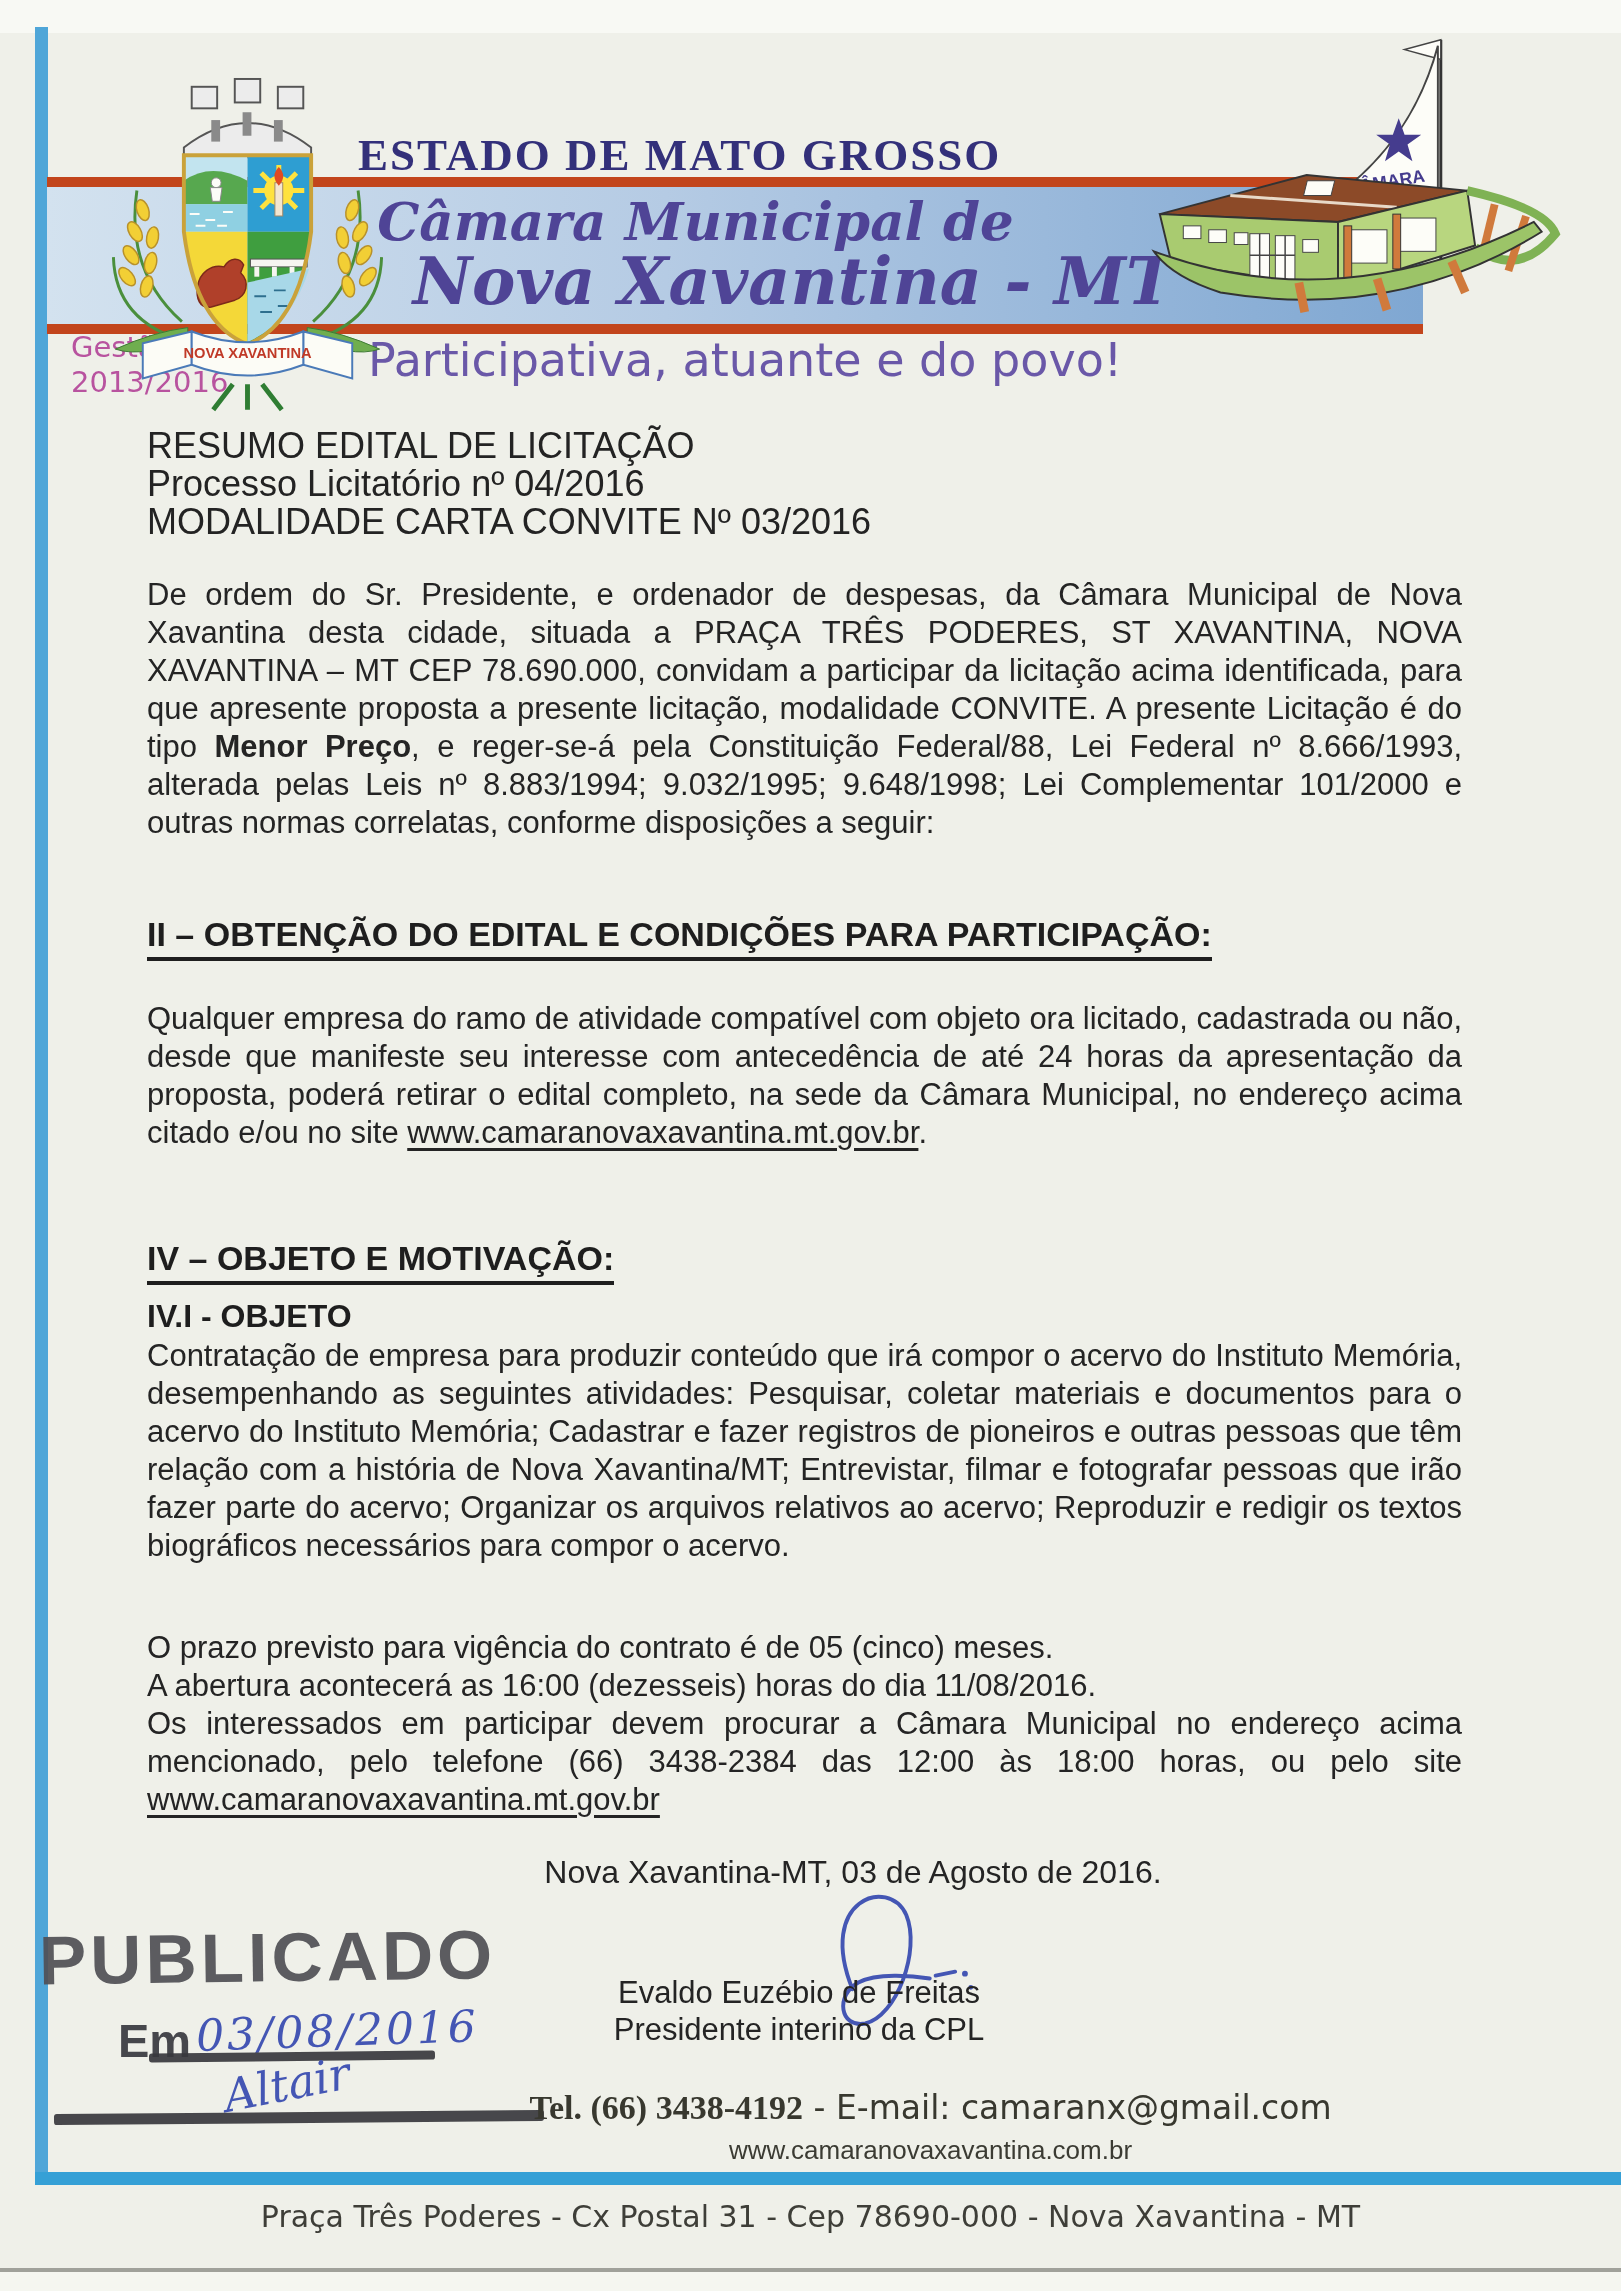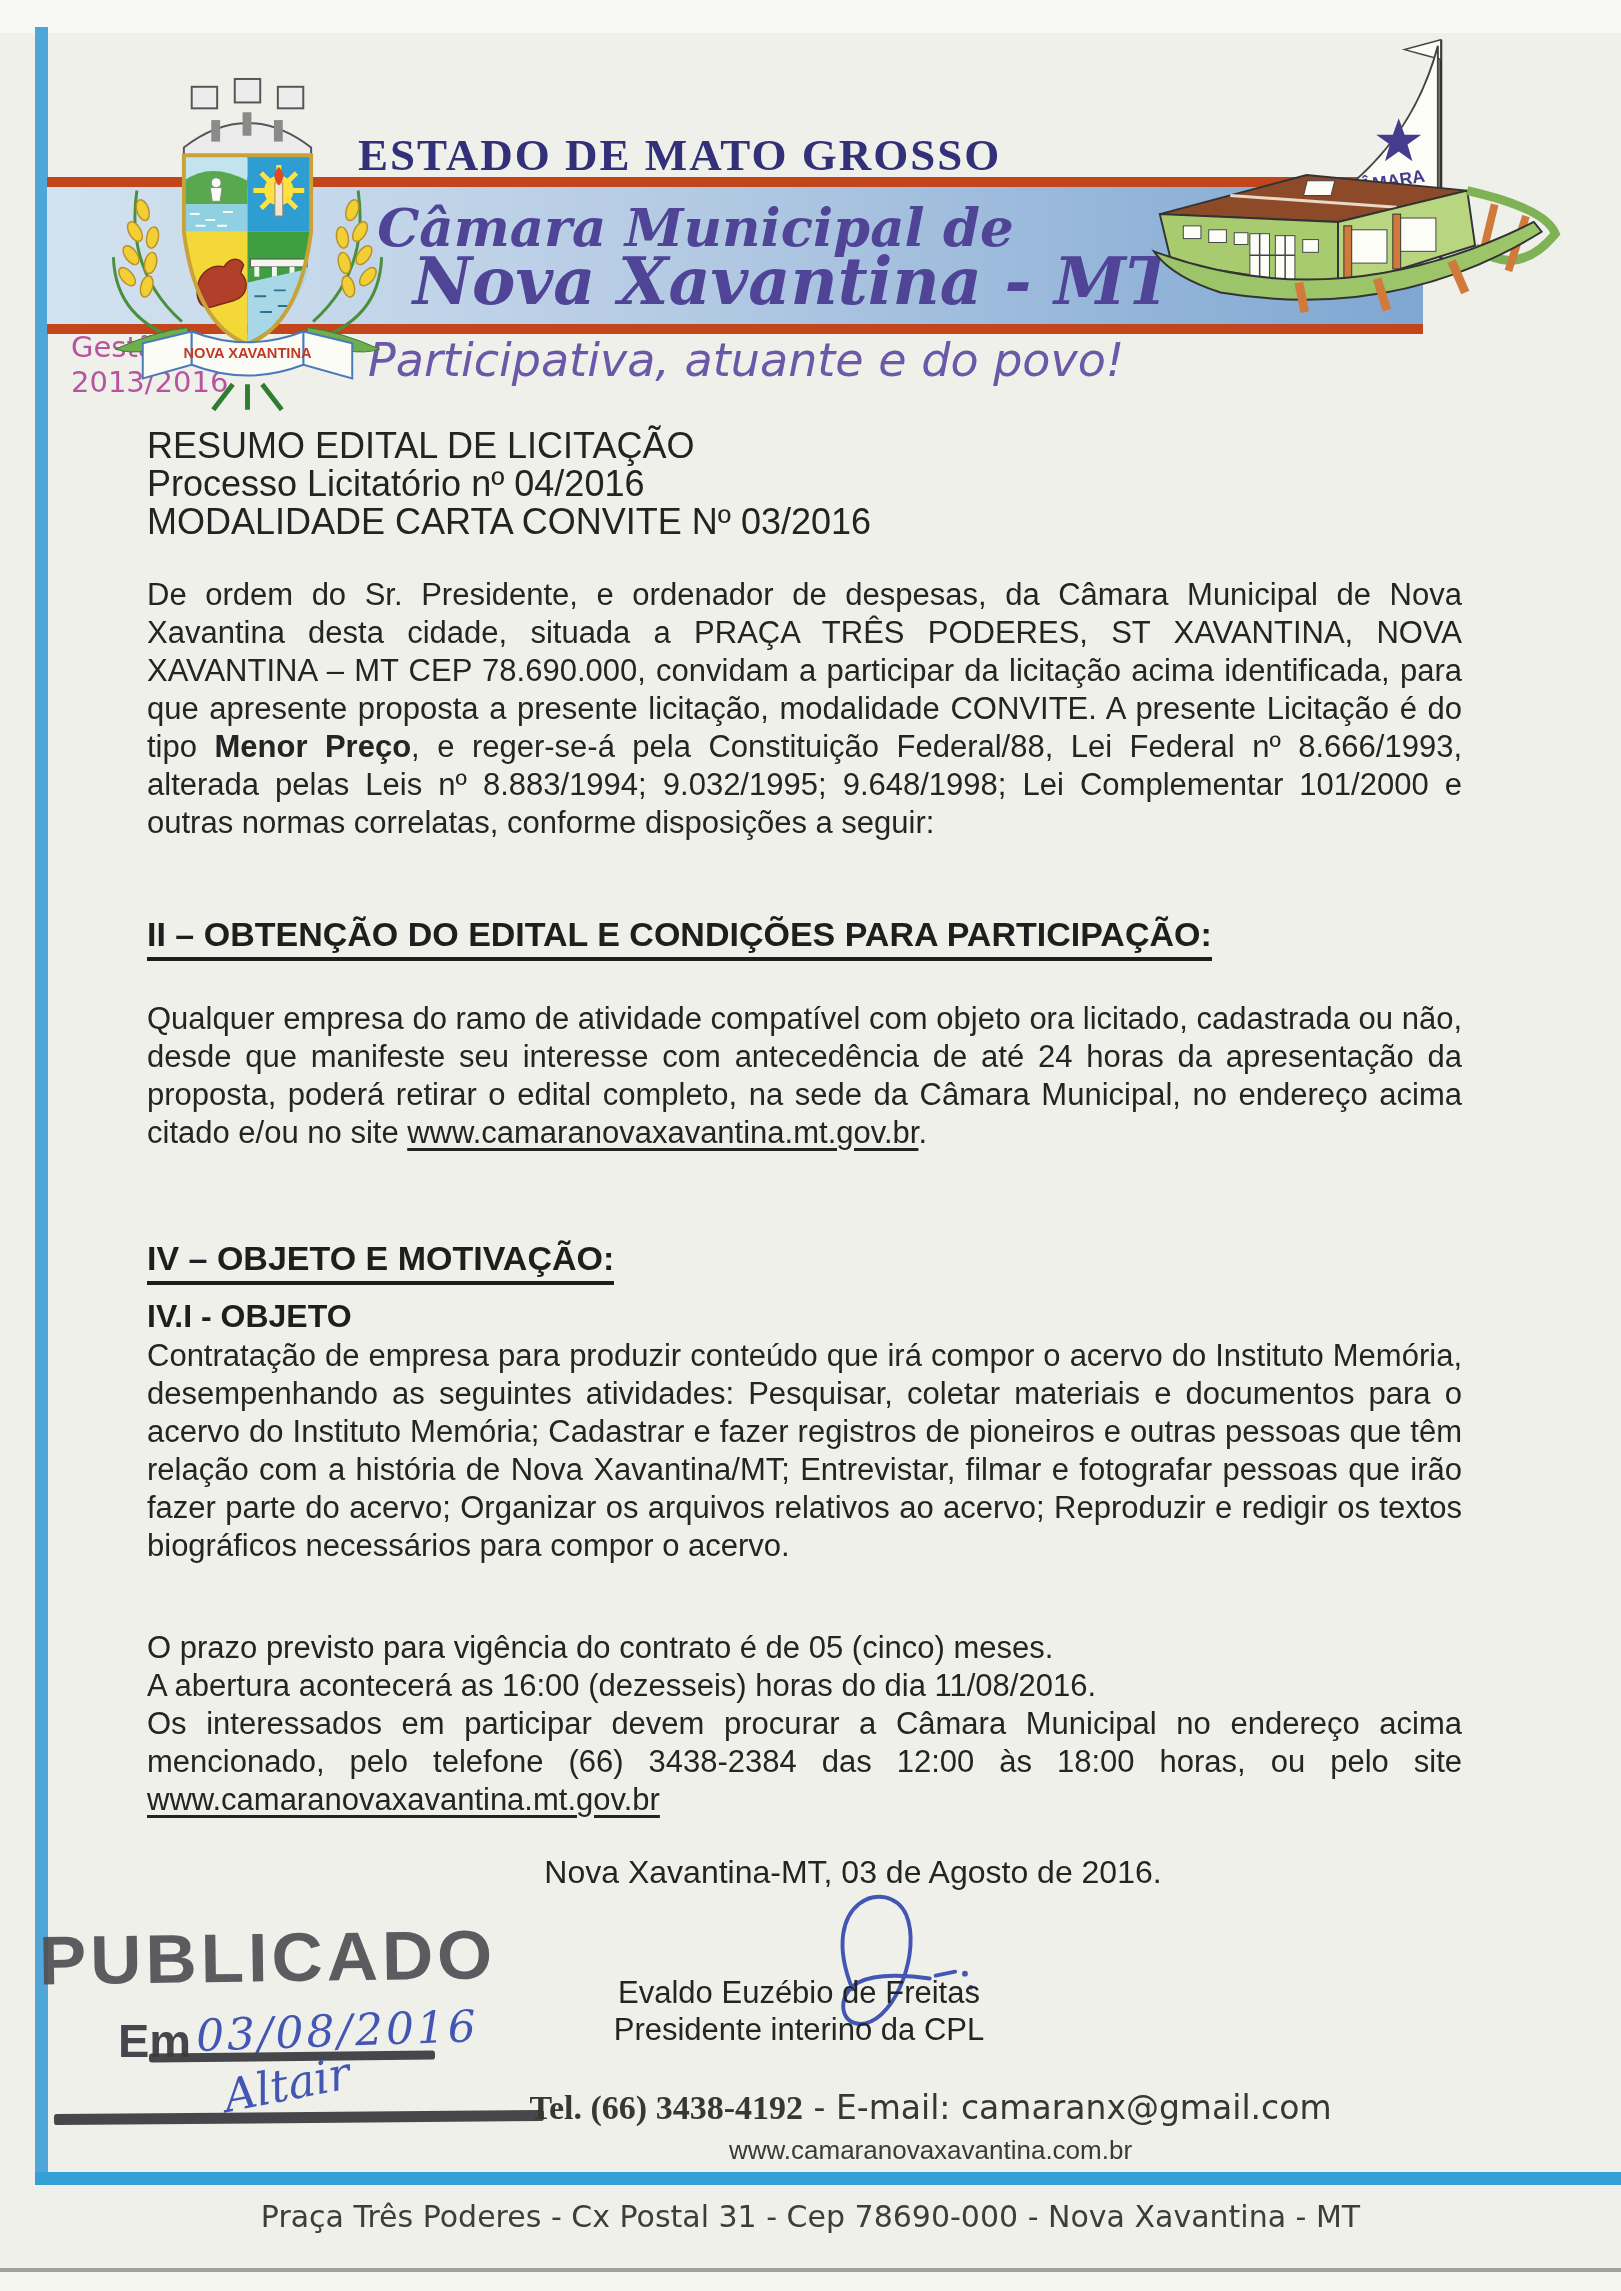--- a/index.html
+++ b/index.html
@@ -15,23 +15,23 @@
   .scan-bottom-strip{left:0;top:2272px;width:1621px;height:19.6px;background:#f5f6f0;}
 
   
   .redline{left:47px;width:1376px;height:9.8px;background:#c2451c;}
   .r1{top:177px;} .r2{top:324px;}
   .band{left:47px;top:187px;width:1376px;height:137px;
         background:linear-gradient(90deg,#d3e2ef 0%,#b5cbe4 45%,#7fa7d2 100%);}
   .estado{left:358px;top:129px;font-family:"Liberation Serif",serif;font-weight:bold;
           font-size:45px;letter-spacing:2px;color:#33307a;}
   .script{font-family:"DejaVu Serif",serif;font-style:italic;font-weight:bold;color:#4f4496;}
-  .script1{left:323px;top:196px;width:745px;text-align:center;font-size:53px;}
+  .script1{left:323px;top:190px;width:745px;text-align:center;font-size:53px;}
   .script2{left:176px;top:243px;width:1235px;text-align:center;font-size:65px;}
-  .tagline{left:368px;top:333px;font-family:"DejaVu Sans",sans-serif;font-size:46px;color:#6a58a8;font-style:italic;}
+  .tagline{left:368px;top:333px;font-family:"DejaVu Sans",sans-serif;font-size:46px;color:#6a58a8;}
   .gestao{left:71px;top:330px;font-family:"DejaVu Sans",sans-serif;font-size:29px;
           line-height:35px;color:#b8539f;}
   .crest{left:86px;top:65px;}
   .boat{left:1103px;top:25.5px;}
 
   
   .title-block{left:147px;top:427px;width:1333px;text-align:left;
                font-weight:normal;font-size:36px;line-height:38px;color:#232323;}
   .para{left:147px;width:1315px;font-size:31px;line-height:38px;text-align:justify;
         color:#242424;}

